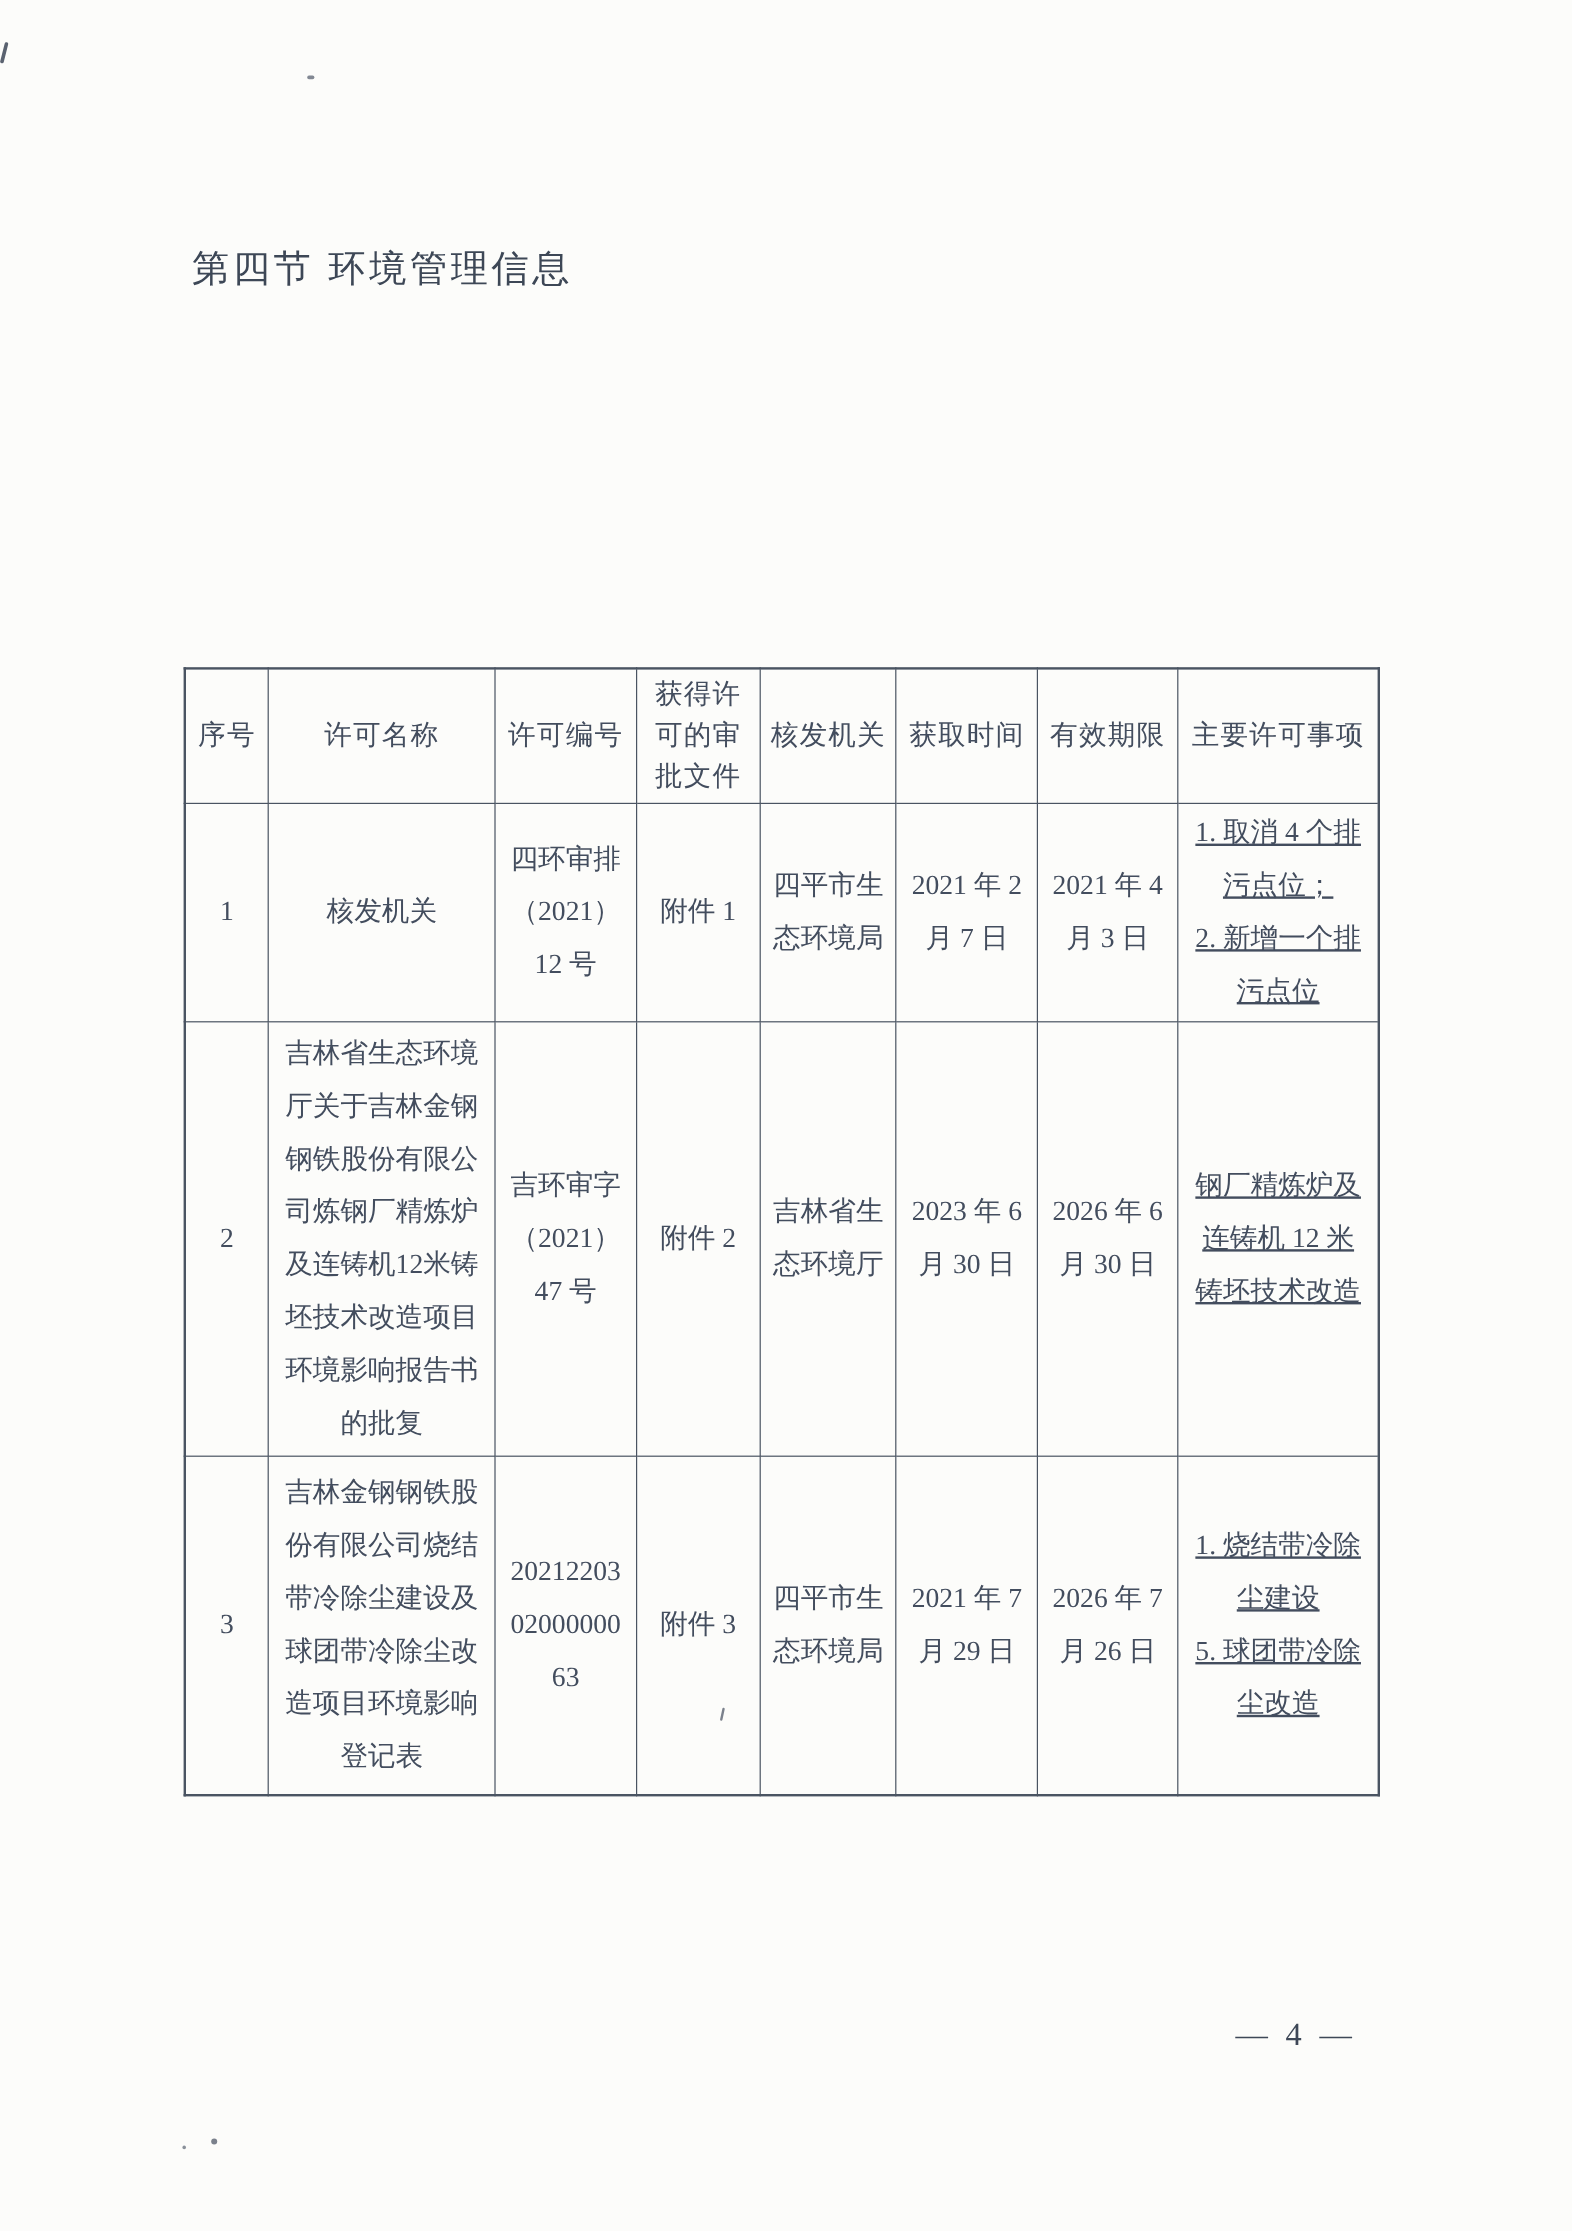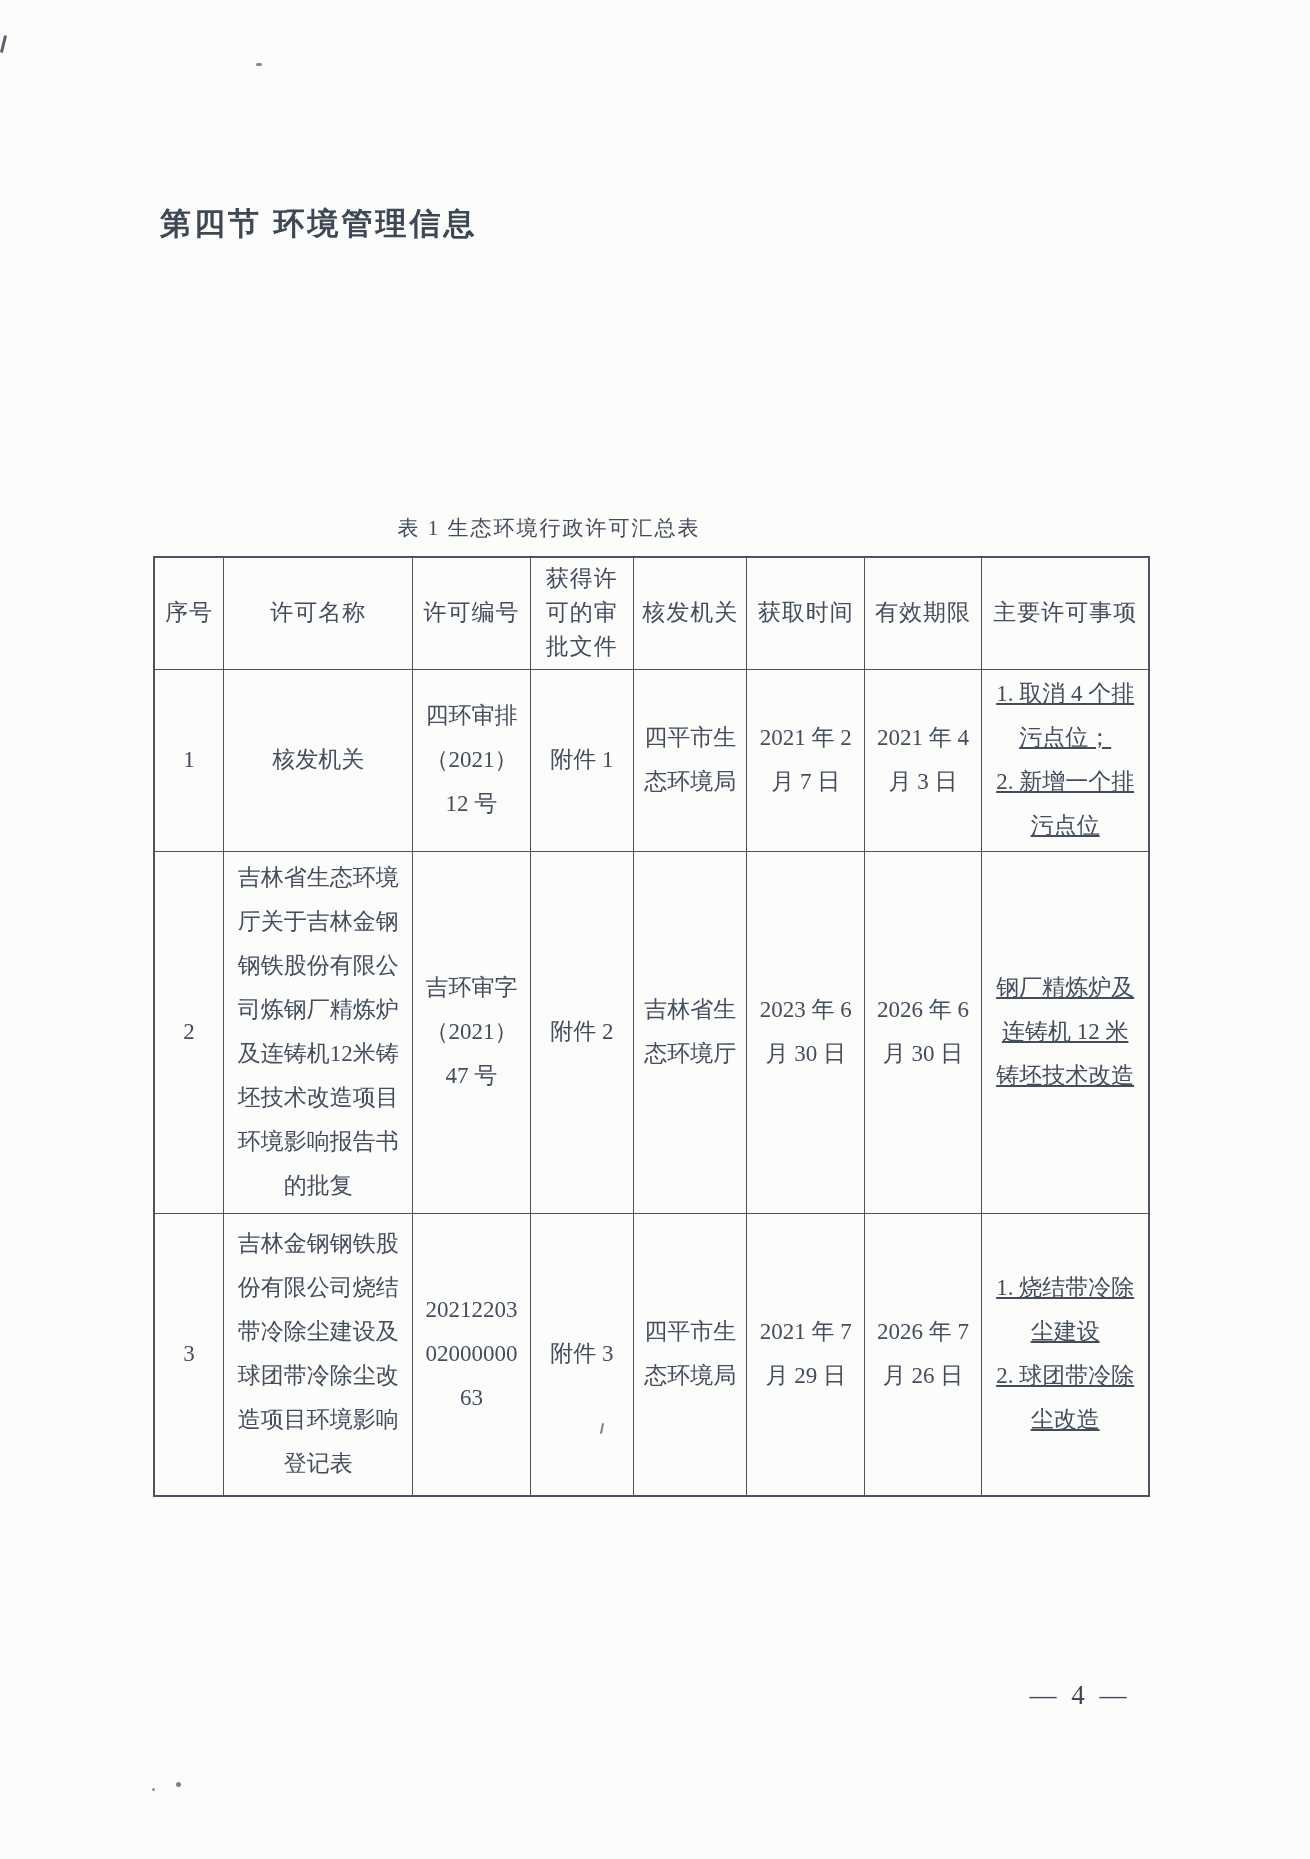--- a/index.html
+++ b/index.html
@@ -9,21 +9,21 @@
     margin:0 auto;
     background:#fcfcfa;
     color:#434d5e;
     font-family:"Liberation Serif","DejaVu Serif",serif;
     overflow:hidden;
   }
   
   .section-title{
     position:absolute;left:160px;top:182px;
     font-family:"Liberation Sans","DejaVu Sans",sans-serif;
-    font-size:31px;font-weight:700;letter-spacing:3px;color:#3d4756;
+    font-size:31px;font-weight:400;letter-spacing:3px;color:#3d4756;
   }
   .subsection-title{
     position:absolute;left:139px;top:320px;
     font-family:"Liberation Sans","DejaVu Sans",sans-serif;
     font-size:28px;font-weight:700;letter-spacing:1px;color:#3d4756;
   }
   .paragraph{
     position:absolute;left:139px;top:390px;width:1012px;
     font-size:28px;line-height:52px;
     text-align:justify;text-indent:57px;
@@ -73,21 +73,20 @@
 
 <div class="page">
 
   <span class="artifact a-slash"></span>
   <span class="artifact a-dot1"></span>
 
   <h1 class="section-title">第四节 环境管理信息</h1>
 
 
 
-  <div class="table-caption">表 1 生态环境行政许可汇总表</div>
 
   <table class="permits-table">
     <colgroup>
       <col style="width:7.0%">
       <col style="width:19.0%">
       <col style="width:11.8%">
       <col style="width:10.4%">
       <col style="width:11.4%">
       <col style="width:11.8%">
       <col style="width:11.8%">
@@ -161,21 +160,21 @@
 63</td>
         <td>附件 3</td>
         <td>四平市生
 态环境局</td>
         <td>2021 年 7
 月 29 日</td>
         <td>2026 年 7
 月 26 日</td>
         <td class="cell-left">1. 烧结带冷除
 尘建设
-2. 球团带冷除
+5. 球团带冷除
 尘改造</td>
       </tr>
     </tbody>
   </table>
 
   <span class="artifact a-tick"></span>
 
   <div class="page-number">— 4 —</div>
 
   <span class="artifact a-dot2"></span>

